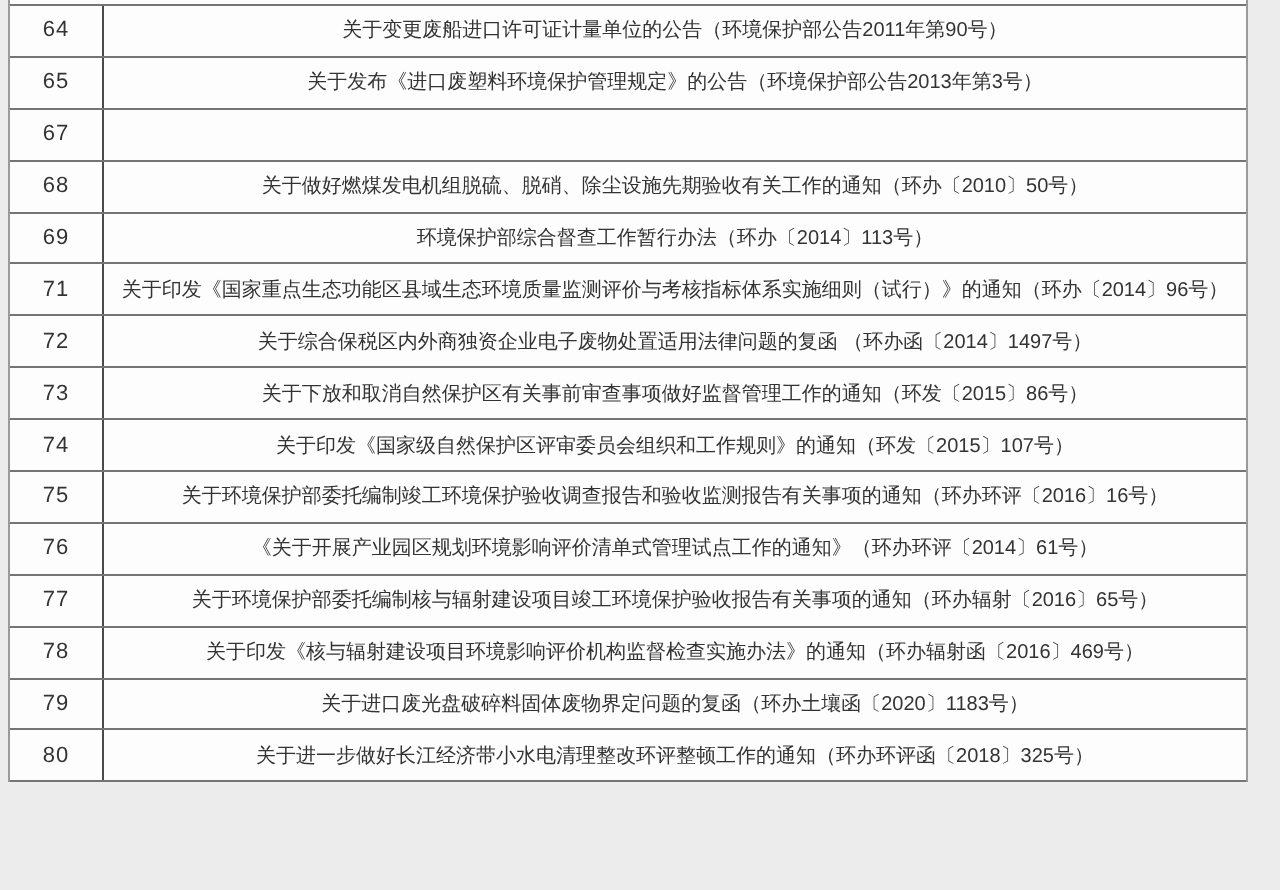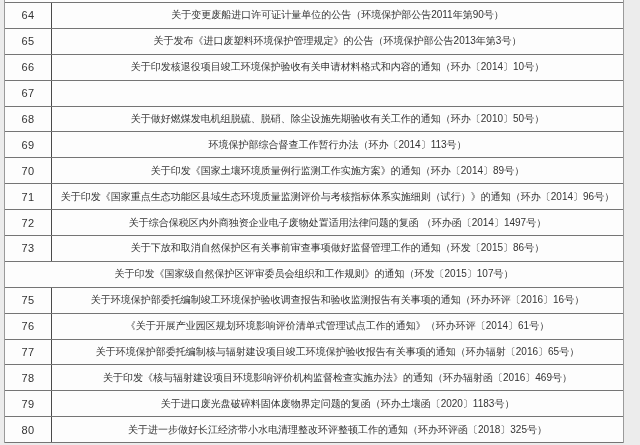--- a/index.html
+++ b/index.html
@@ -63,51 +63,44 @@
 
   <div class="tr">
     <div class="td num">64</div>
     <div class="td title">关于变更废船进口许可证计量单位的公告（环境保护部公告2011年第90号）</div>
   </div>
   <div class="tr">
     <div class="td num">65</div>
     <div class="td title">关于发布《进口废塑料环境保护管理规定》的公告（环境保护部公告2013年第3号）</div>
   </div>
   <div class="tr">
-    <div class="td num">66</div>
-    <div class="td title">关于印发核退役项目竣工环境保护验收有关申请材料格式和内容的通知（环办〔2014〕10号）</div>
-  </div>
-  <div class="tr">
     <div class="td num">67</div>
   </div>
   <div class="tr">
     <div class="td num">68</div>
     <div class="td title">关于做好燃煤发电机组脱硫、脱硝、除尘设施先期验收有关工作的通知（环办〔2010〕50号）</div>
   </div>
   <div class="tr">
     <div class="td num">69</div>
     <div class="td title">环境保护部综合督查工作暂行办法（环办〔2014〕113号）</div>
-  </div>
-  <div class="tr">
-    <div class="td num">70</div>
-    <div class="td title">关于印发《国家土壤环境质量例行监测工作实施方案》的通知（环办〔2014〕89号）</div>
   </div>
   <div class="tr">
     <div class="td num">71</div>
     <div class="td title">关于印发《国家重点生态功能区县域生态环境质量监测评价与考核指标体系实施细则（试行）》的通知（环办〔2014〕96号）</div>
   </div>
   <div class="tr">
     <div class="td num">72</div>
     <div class="td title">关于综合保税区内外商独资企业电子废物处置适用法律问题的复函 （环办函〔2014〕1497号）</div>
   </div>
   <div class="tr">
     <div class="td num">73</div>
     <div class="td title">关于下放和取消自然保护区有关事前审查事项做好监督管理工作的通知（环发〔2015〕86号）</div>
   </div>
   <div class="tr">
+    <div class="td num">74</div>
     <div class="td title">关于印发《国家级自然保护区评审委员会组织和工作规则》的通知（环发〔2015〕107号）</div>
   </div>
   <div class="tr">
     <div class="td num">75</div>
     <div class="td title">关于环境保护部委托编制竣工环境保护验收调查报告和验收监测报告有关事项的通知（环办环评〔2016〕16号）</div>
   </div>
   <div class="tr">
     <div class="td num">76</div>
     <div class="td title">《关于开展产业园区规划环境影响评价清单式管理试点工作的通知》（环办环评〔2014〕61号）</div>
   </div>

